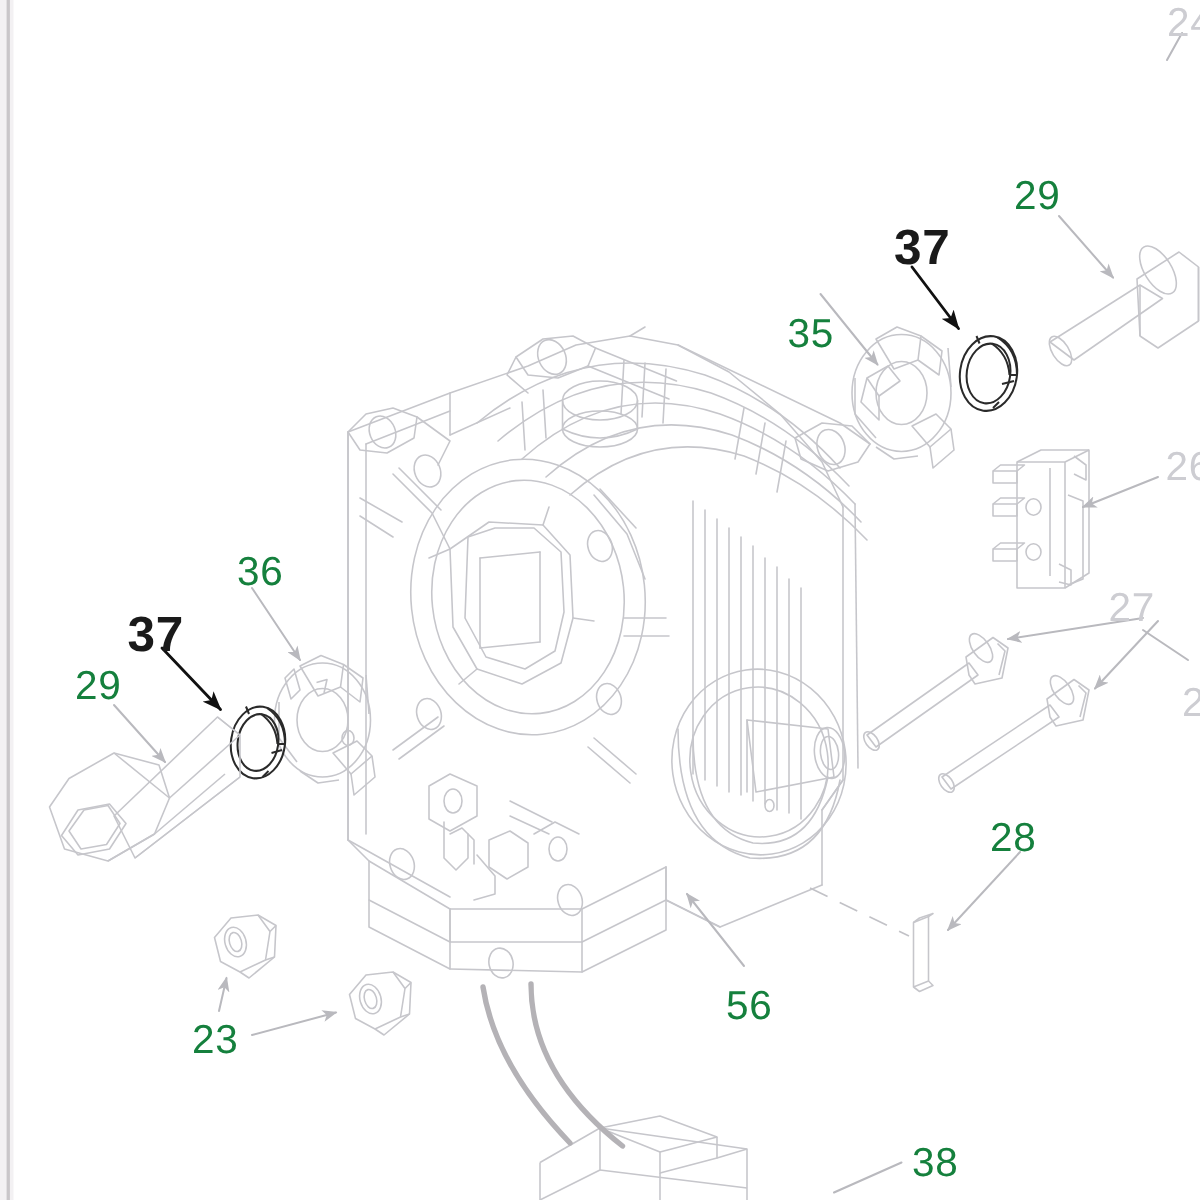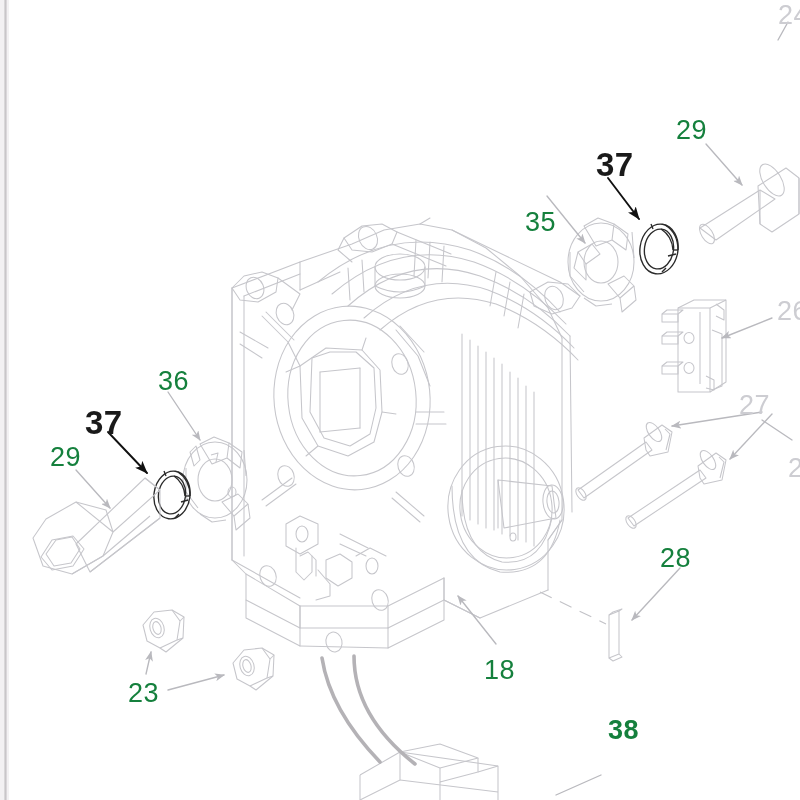--- a/index.html
+++ b/index.html
@@ -370,19 +370,19 @@
   <div class="callout clipped-right" style="left:739px; top:392px;">27</div>
 
   <div class="callout emphasis" style="left:85px; top:406px;">37</div>
 
   <div class="callout" style="left:50px; top:444px;">29</div>
 
   <div class="callout clipped-right" style="left:788px; top:455px;">2</div>
 
   <div class="callout" style="left:660px; top:545px;">28</div>
 
-  <div class="callout" style="left:484px; top:657px;">18</div>
+  <div class="callout" style="left:484px; top:657px;">56</div>
 
   <div class="callout" style="left:128px; top:680px;">23</div>
 
-  <div class="callout" style="left:608px; top:717px;font-weight:bold;">38</div>
+  <div class="callout" style="left:608px; top:762px;">38</div>
 
 </div>
 
 </body></html>

